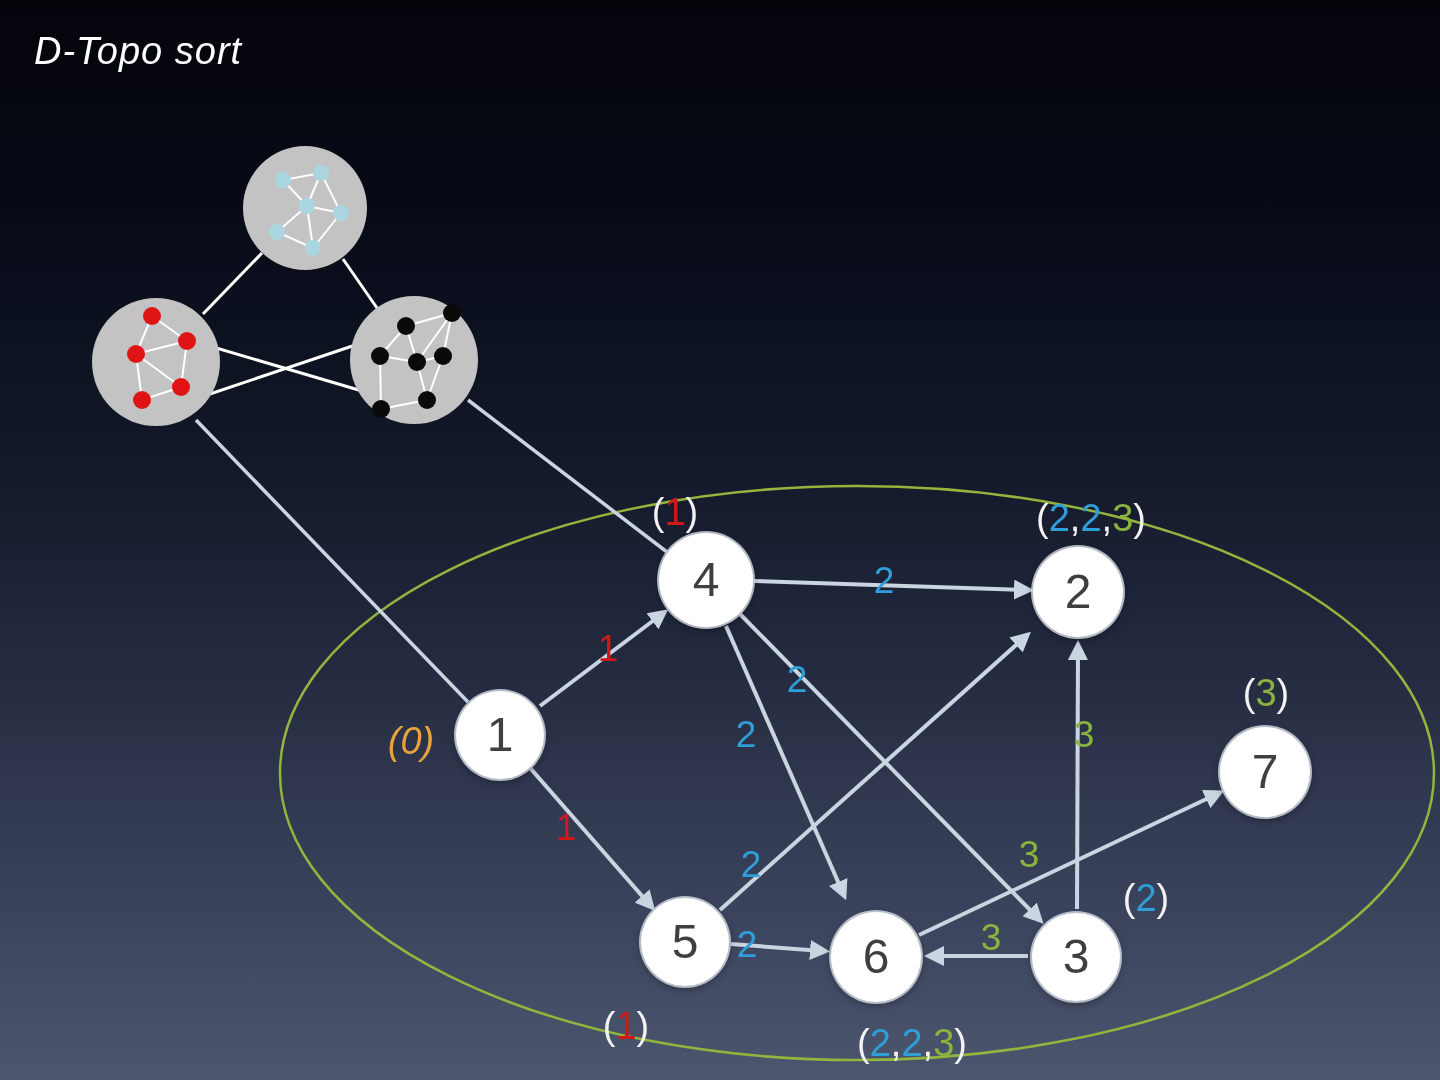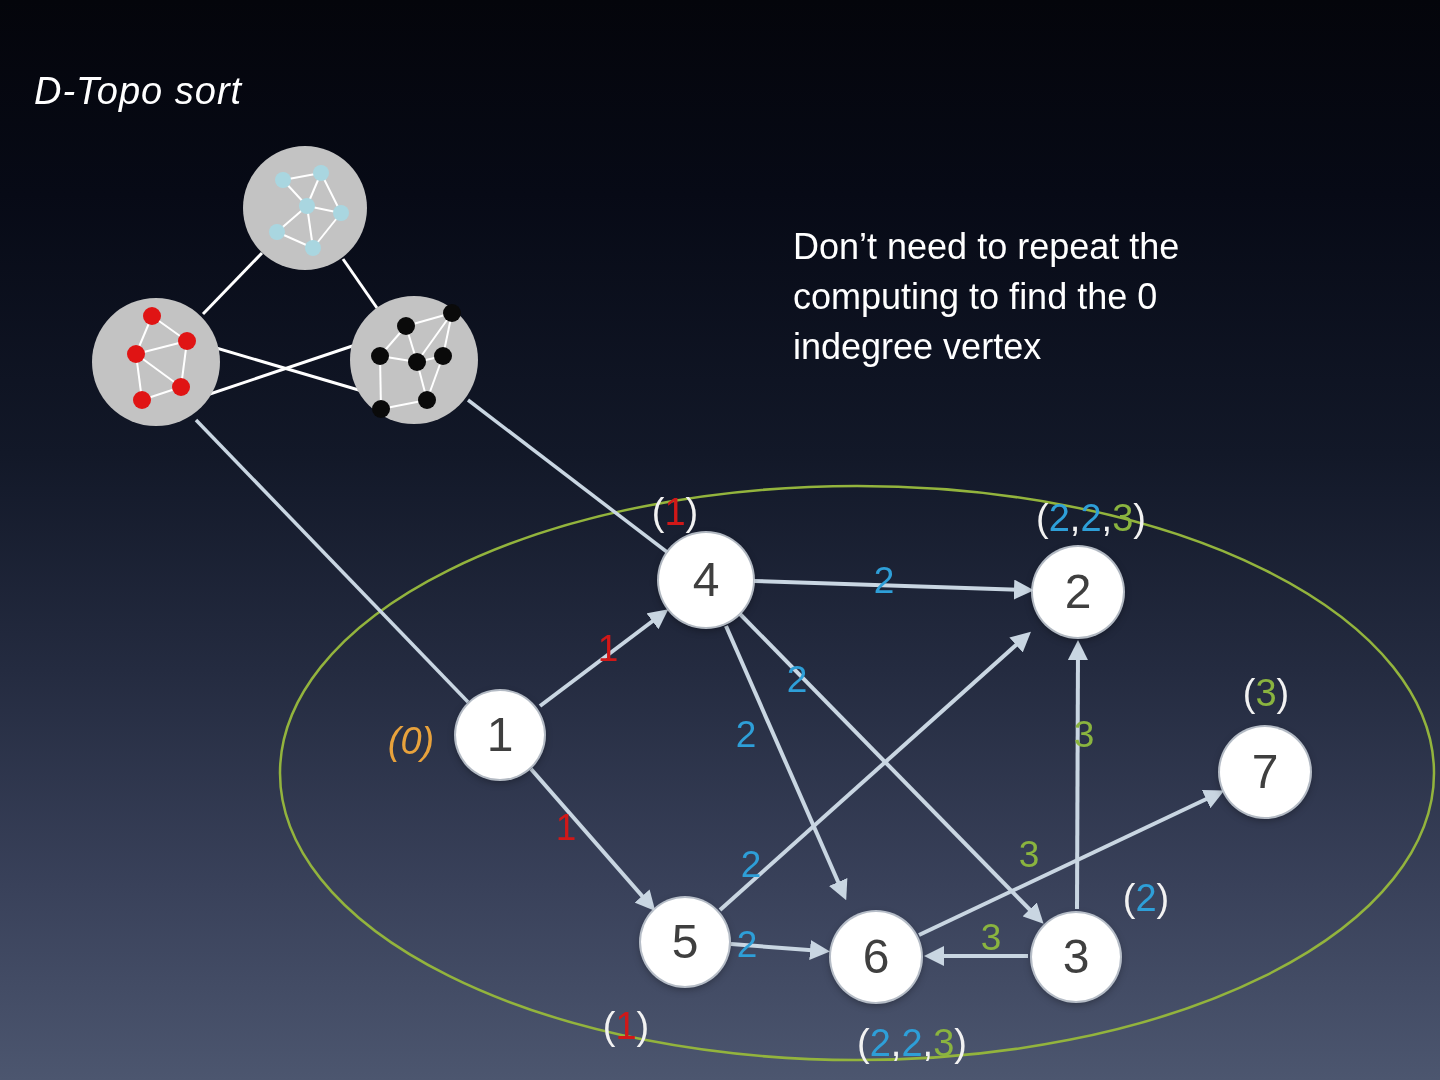--- a/index.html
+++ b/index.html
@@ -6,21 +6,21 @@
   html,body { width:1440px; height:1080px; }
   body { font-family:"Liberation Sans", sans-serif; background:#04050b; }
 
   .slide {
     position:relative; width:1440px; height:1080px; overflow:hidden;
     background:linear-gradient(180deg,#04050b 0%,#070a16 18%,#121828 42%,#242b40 62%,#39415a 82%,#4c566f 100%);
   }
 
   .corner-label {
     position:absolute; left:34px; top:30px;
-    font-size:38px; font-style:italic; color:#ffffff; letter-spacing:1px;margin-top:40px;
+    font-size:38px; font-style:italic; color:#ffffff; letter-spacing:1px;
   }
   .title {
     position:absolute; left:370px; top:64px; width:600px; text-align:center;
     font-size:66px; font-weight:bold; color:#ffffff;
   }
   .note {
     position:absolute; left:793px; top:222px; width:500px;
     font-size:36px; line-height:1.39; color:#ffffff;
   }
 
@@ -49,21 +49,20 @@
   .c-green  { color:#8ab43f; }
   .c-orange { color:#e8a23c; }
   .c-white  { color:#f2f2f2; }
 </style>
 </head>
 <body>
 
 <div class="slide">
 
   <div class="corner-label">D-Topo sort</div>
-  <div class="note">Don’t need to repeat the computing to find the 0 indegree vertex</div>
 
   <svg class="canvas" viewBox="0 0 1440 1080">
     <defs>
       <marker id="arr" viewBox="0 0 10 10" refX="6" refY="5" markerWidth="5" markerHeight="5" orient="auto">
         <path d="M0,0 L10,5 L0,10 z" fill="#c9d6e2"></path>
       </marker>
     </defs>
 
     <ellipse cx="857" cy="773" rx="577" ry="287" fill="none" stroke="#93b43d" stroke-width="2.5"></ellipse>
 

